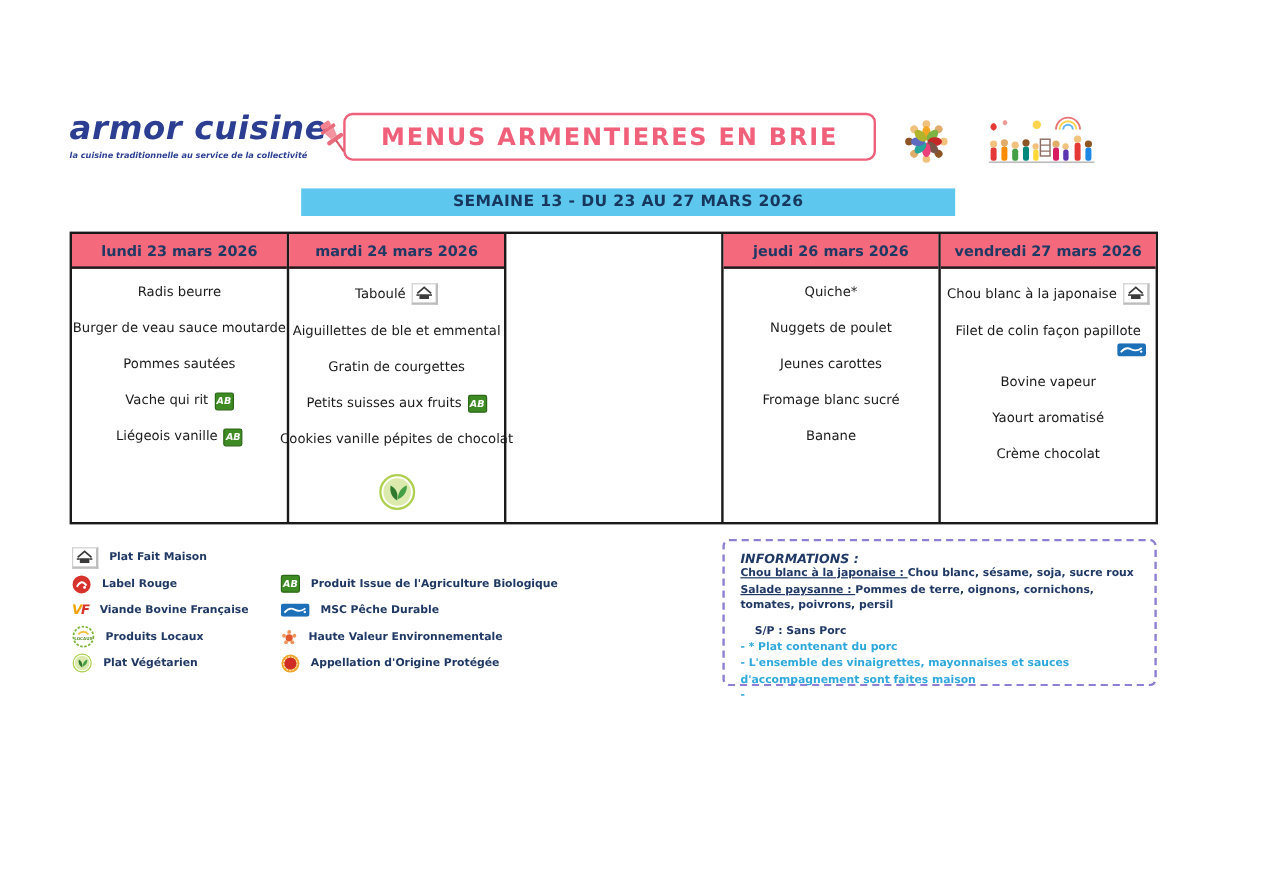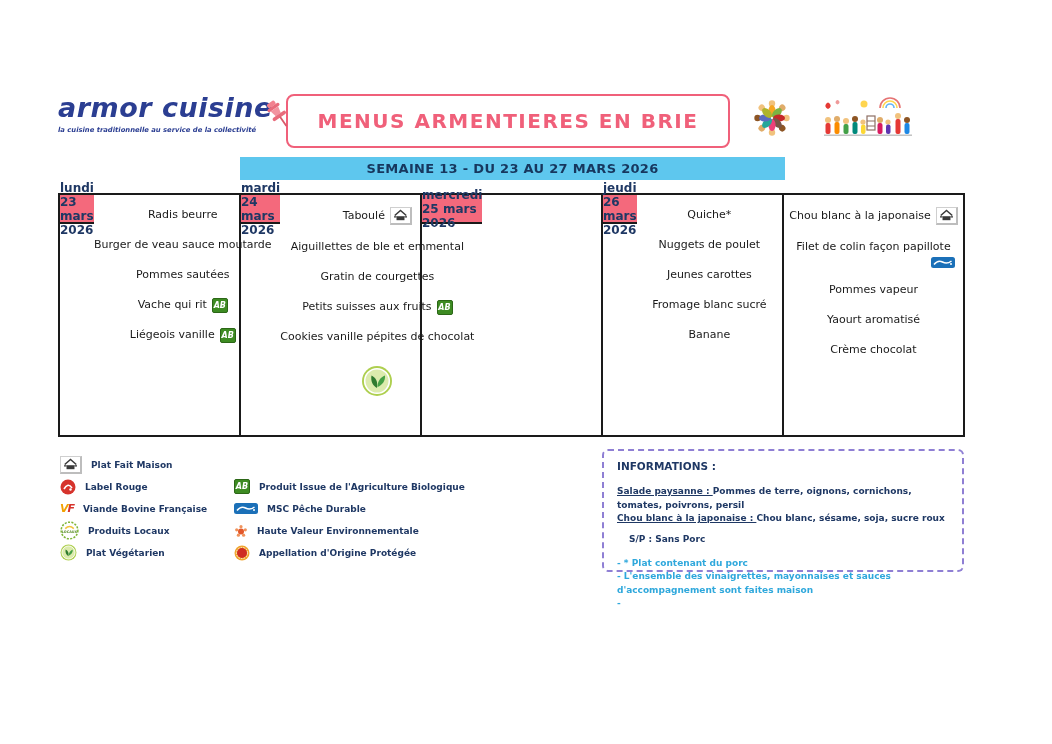--- a/index.html
+++ b/index.html
@@ -6,36 +6,36 @@
   body { background:#fff; font-family:"DejaVu Sans", sans-serif; }
   .page { position:relative; width:1052px; height:744px; background:#ffffff; overflow:hidden; }
 
   
   .logo-block { position:absolute; left:58px; top:92px; width:185px; text-align:center; }
   .logo-title { font-size:27px; font-weight:800; font-style:italic; color:#2B3E92; letter-spacing:0.5px; white-space:nowrap; }
   .logo-tagline { margin-top:3px; font-size:6.8px; font-weight:700; font-style:italic; color:#2B3E92; white-space:nowrap; }
 
   .pin { position:absolute; left:255px; top:94px; width:46px; height:46px; z-index:3; }
 
-  .title-box { position:absolute; left:286px; top:94px; width:444px; height:54px;
+  .title-box { position:absolute; left:286px; top:94px; width:444px; height:40px;
     background:#fff; border:2.5px solid #F0607A; border-radius:8px;
     display:flex; align-items:center; justify-content:center; z-index:2; }
   .title-box span { color:#F0607A; font-weight:800; font-size:20px; letter-spacing:1.5px; }
 
   .illus-circle { position:absolute; left:744px; top:90px; }
   .illus-kids   { position:absolute; left:820px; top:96px; }
 
-  .week-banner { position:absolute; left:240px; top:157px; width:545px; height:23px;
+  .week-banner { position:absolute; left:251px; top:157px; width:545px; height:23px;
     background:#5EC7EE; display:flex; align-items:center; justify-content:center;
     color:#17375E; font-weight:800; font-size:13px; letter-spacing:0.3px; }
 
   
   .menu-table { position:absolute; left:58px; top:193px; width:907px; height:244px;
     display:flex; border:2px solid #1a1a1a; background:#fff; }
-  .day-column { flex:1 1 0; display:flex; flex-direction:row; border-left:2px solid #1a1a1a; min-width:0; }
+  .day-column { flex:1 1 0; display:flex; flex-direction:column; border-left:2px solid #1a1a1a; min-width:0; }
   .day-column:first-child { border-left:none; }
   .day-header { height:29px; flex:0 0 29px; background:#F4697C; border-bottom:2px solid #1a1a1a;
     display:flex; align-items:center; justify-content:center;
     color:#1F3864; font-weight:800; font-size:12px; }
   .day-body { flex:1; display:flex; flex-direction:column; align-items:center; padding-top:12px; gap:14px; }
   .menu-item { display:flex; align-items:center; justify-content:center; gap:5px;
     font-size:11px; color:#1a1a1a; line-height:16px; white-space:nowrap; text-align:center; }
   .menu-item.wrap { white-space:normal; max-width:160px; }
   .menu-item .txt { display:inline-block; }
   .item-icon-below { align-self:flex-end; margin-right:8px; margin-top:-12px; line-height:0; }
@@ -54,24 +54,24 @@
   .legend { position:absolute; left:60px; top:456px; display:flex; gap:24px; }
   .legend-col { display:flex; flex-direction:column; gap:5px;justify-content:flex-end; }
   .legend-col.right { margin-left:0; }
   .legend-row { display:flex; align-items:center; gap:9px; height:17px; }
   .legend-row .lbl { font-size:9px; font-weight:700; color:#1F3864; white-space:nowrap; }
   .legend-col.left { width:150px; }
 
   
   .info-box { position:absolute; left:602px; top:449px; width:362px; height:123px;
     border:2px dashed #8F7FD4; border-radius:6px; padding:9px 13px; background:#fff; }
-  .info-title { font-size:10.5px; font-weight:800; color:#1F3864; margin-bottom:13px; }
+  .info-title { font-size:10.5px; font-weight:800; color:#1F3864; margin-bottom:0;font-style:italic; }
   .info-line { font-size:9px; font-weight:700; color:#1F3864; line-height:13.5px; }
   .info-line .u { text-decoration:underline; }
-  .info-sp { font-size:9px; font-weight:700; color:#1F3864; margin-top:8px; margin-left:12px; margin-bottom:13px; }
+  .info-sp { font-size:9px; font-weight:700; color:#1F3864; margin-top:8px; margin-left:12px; margin-bottom:3px; }
   .info-note { font-size:9px; font-weight:700; color:#2FA8DC; line-height:13.5px; }
 </style>
 </head>
 <body>
 
 <div class="page">
 
   <div class="logo-block">
     <div class="logo-title">armor cuisine</div>
     <div class="logo-tagline">la cuisine traditionnelle au service de la collectivité</div>
@@ -223,21 +223,20 @@
               <svg width="32" height="32" viewBox="0 0 32 32">
                 <circle cx="16" cy="16" r="15" fill="#AECF4F"></circle>
                 <circle cx="16" cy="16" r="12.3" fill="#DCEBAD" stroke="#fff" stroke-width="1.6"></circle>
                 <path d="M16 23 C11.5 20.5 9.5 16 10.5 10.5 C15 13 17 16.5 16 23" fill="#2F7A2F"></path>
                 <path d="M16.5 22 C16.5 16.5 19.5 12 24 10.5 C24.5 15.5 21.5 20 16.5 22" fill="#44A044"></path>
               </svg>
             </span></div>
         </div>
       </div>
       <div class="day-column">
-        <div class="day-header">mercredi 25 mars 2026</div>
         <div class="day-body"></div>
       </div>
       <div class="day-column">
         <div class="day-header">jeudi 26 mars 2026</div>
         <div class="day-body">
           <div class="menu-item">
             <span class="txt">Quiche*</span>
           </div>
           <div class="menu-item">
             <span class="txt">Nuggets de poulet</span>
@@ -247,20 +246,21 @@
           </div>
           <div class="menu-item">
             <span class="txt">Fromage blanc sucré</span>
           </div>
           <div class="menu-item">
             <span class="txt">Banane</span>
           </div>
         </div>
       </div>
       <div class="day-column">
+        <div class="day-header">vendredi 27 mars 2026</div>
         <div class="day-body">
           <div class="menu-item">
             <span class="txt">Chou blanc à la japonaise</span>
             <span class="ic ic-fm">
               <svg width="15" height="13" viewBox="0 0 20 18">
                 <path d="M2 9 L10 2 L18 9" fill="none" stroke="#3a3a3a" stroke-width="2"></path>
                 <rect x="4.5" y="10" width="11" height="5.5" fill="#3a3a3a"></rect>
                 <rect x="1" y="10" width="3.5" height="1.8" fill="#3a3a3a"></rect>
                 <rect x="15.5" y="10" width="3.5" height="1.8" fill="#3a3a3a"></rect>
               </svg>
@@ -270,21 +270,21 @@
             <span class="txt">Filet de colin façon papillote</span>
           </div>
           <div class="item-icon-below"><span class="ic">
               <svg width="24" height="11" viewBox="0 0 24 11">
                 <rect width="24" height="11" rx="2.5" fill="#1B70B8"></rect>
                 <path d="M3 7.5 Q7 2.5 11.5 5 Q16 7.5 20.5 4" stroke="#fff" fill="none" stroke-width="1.5"></path>
                 <circle cx="20" cy="7" r="1" fill="#fff"></circle>
               </svg>
             </span></div>
           <div class="menu-item">
-            <span class="txt">Pommes vapeur</span>
+            <span class="txt">Bovine vapeur</span>
           </div>
           <div class="menu-item">
             <span class="txt">Yaourt aromatisé</span>
           </div>
           <div class="menu-item">
             <span class="txt">Crème chocolat</span>
           </div>
         </div>
       </div>
     </div>
@@ -378,22 +378,22 @@
             </svg>
           </span>
           <span class="lbl">Appellation d'Origine Protégée</span>
         </div>
       </div>
   </div>
 
   <div class="info-box">
     <div class="info-title">INFORMATIONS :</div>
     <div id="info-lines">
+        <div class="info-line"><span class="u">Chou blanc à la japonaise : </span><span>Chou blanc, sésame, soja, sucre roux</span></div>
         <div class="info-line"><span class="u">Salade paysanne : </span><span>Pommes de terre, oignons, cornichons, tomates, poivrons, persil</span></div>
-        <div class="info-line"><span class="u">Chou blanc à la japonaise : </span><span>Chou blanc, sésame, soja, sucre roux</span></div>
         <div class="info-sp">S/P : Sans Porc</div>
         <div class="info-note">- * Plat contenant du porc</div>
         <div class="info-note">- L'ensemble des vinaigrettes, mayonnaises et sauces d'accompagnement sont faites maison</div>
         <div class="info-note">-</div>
       </div>
   </div>
 
 </div>
 
 </body></html>

